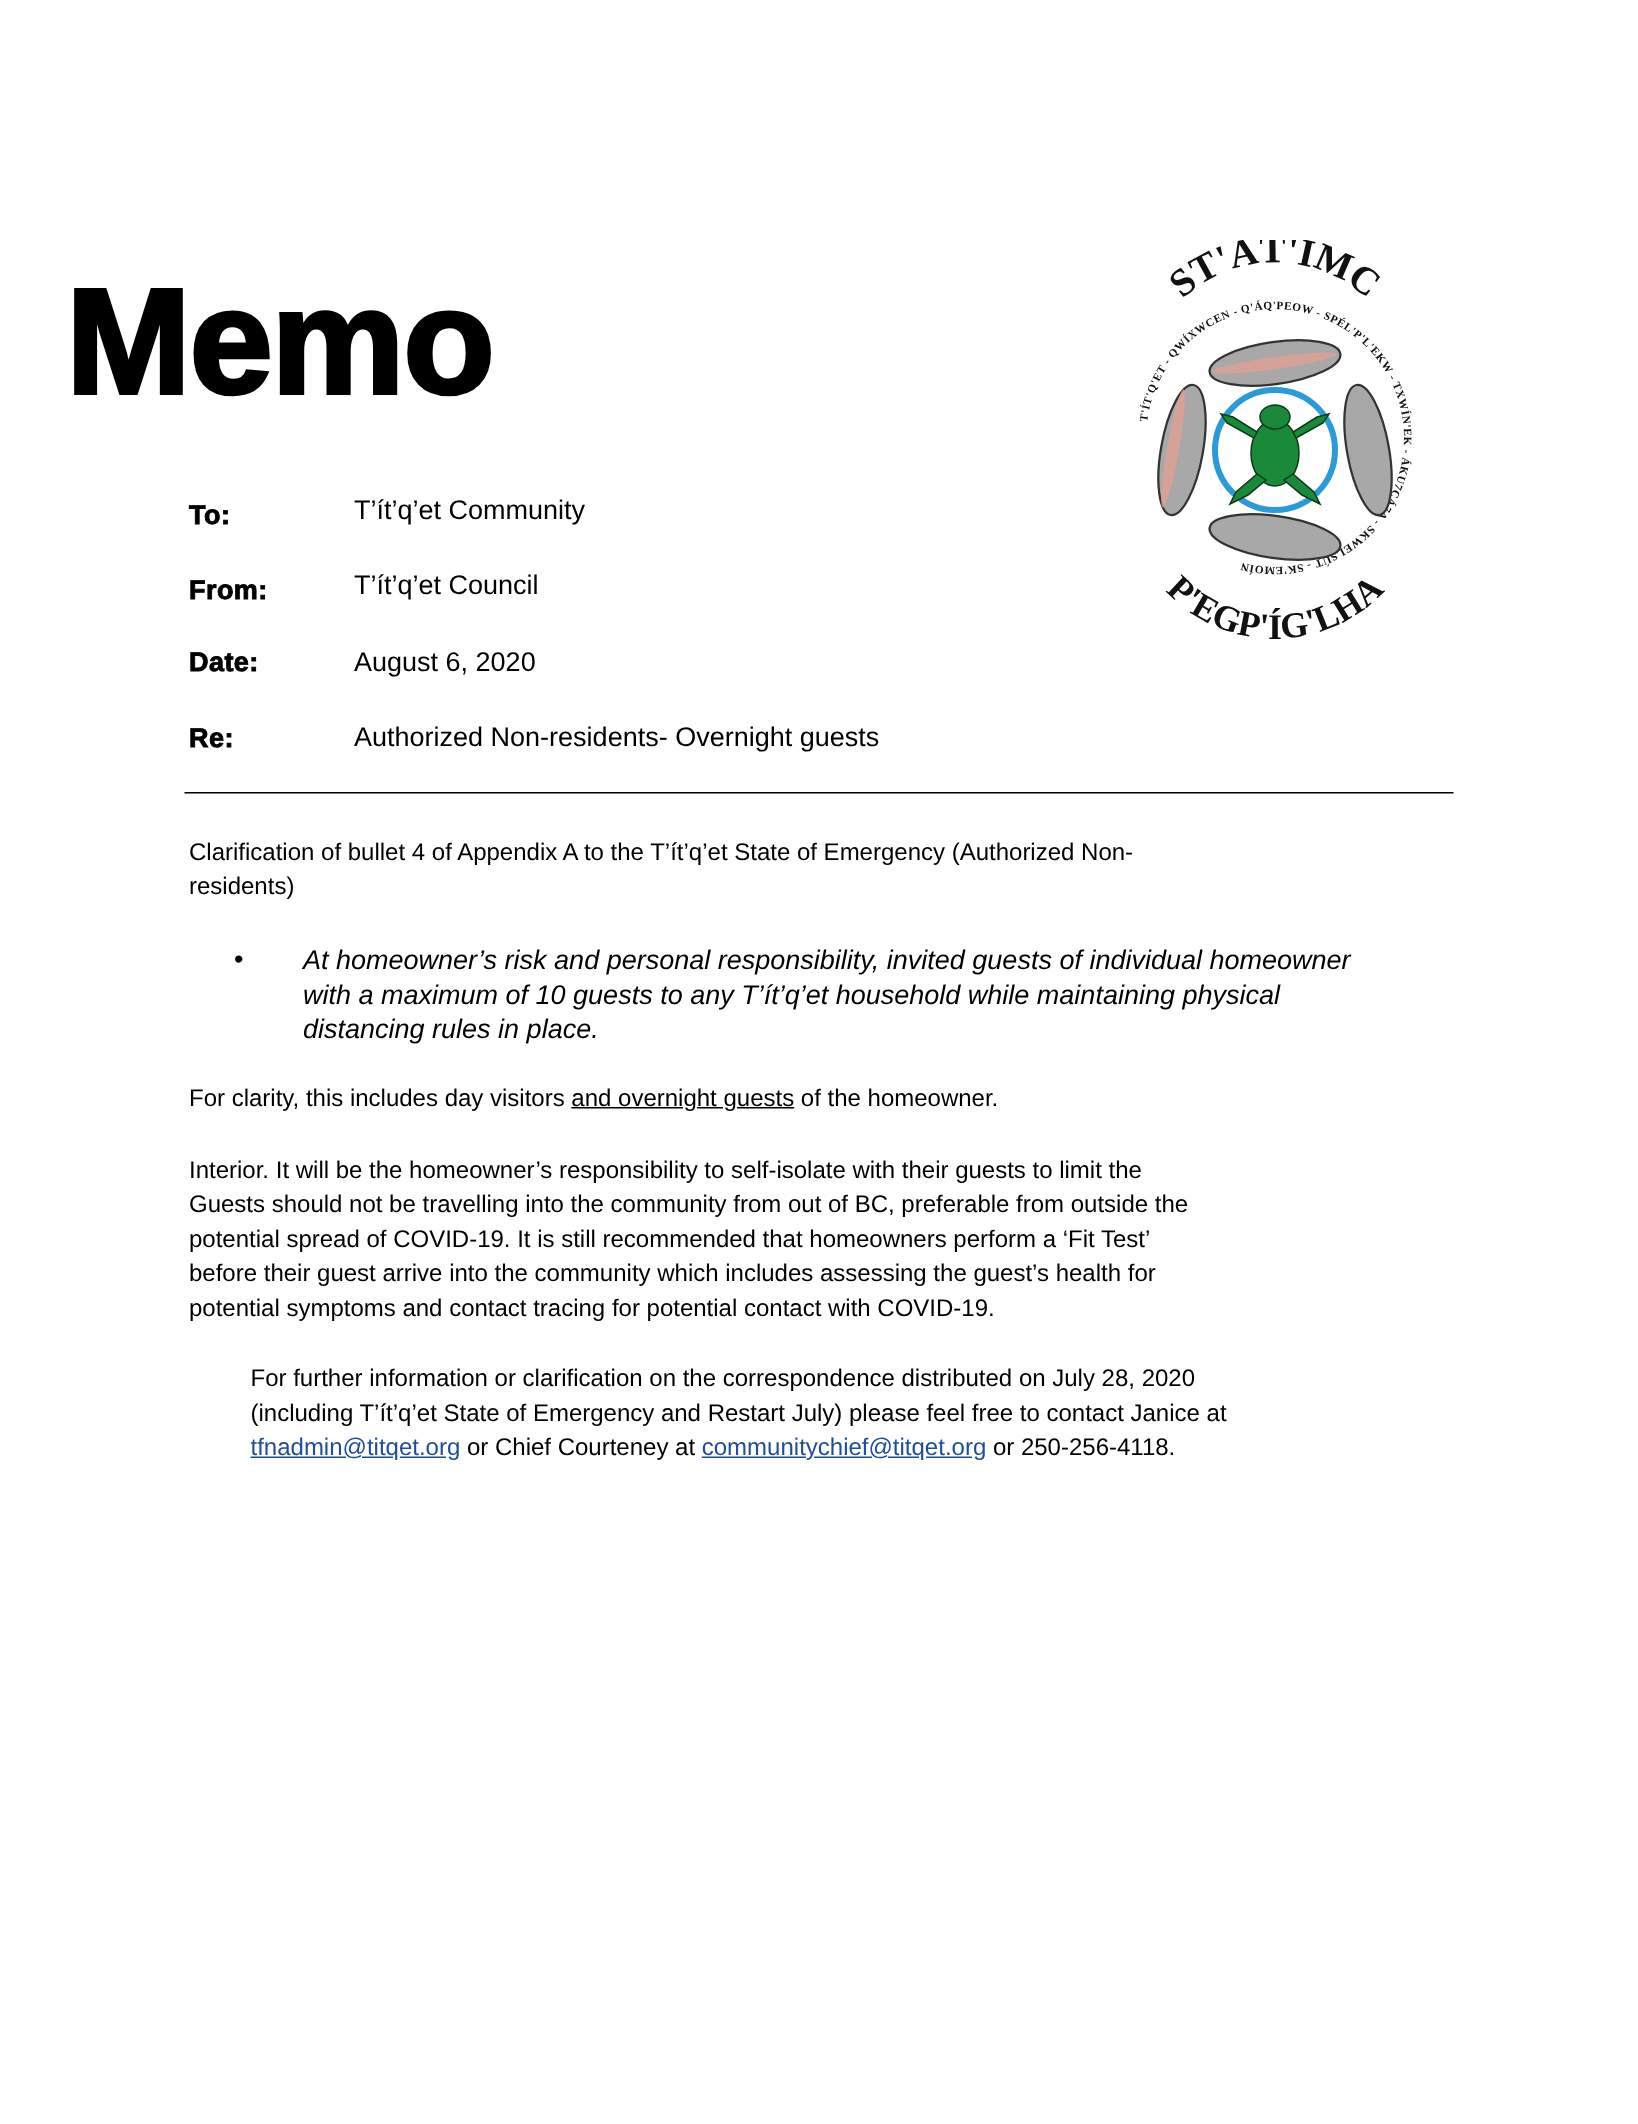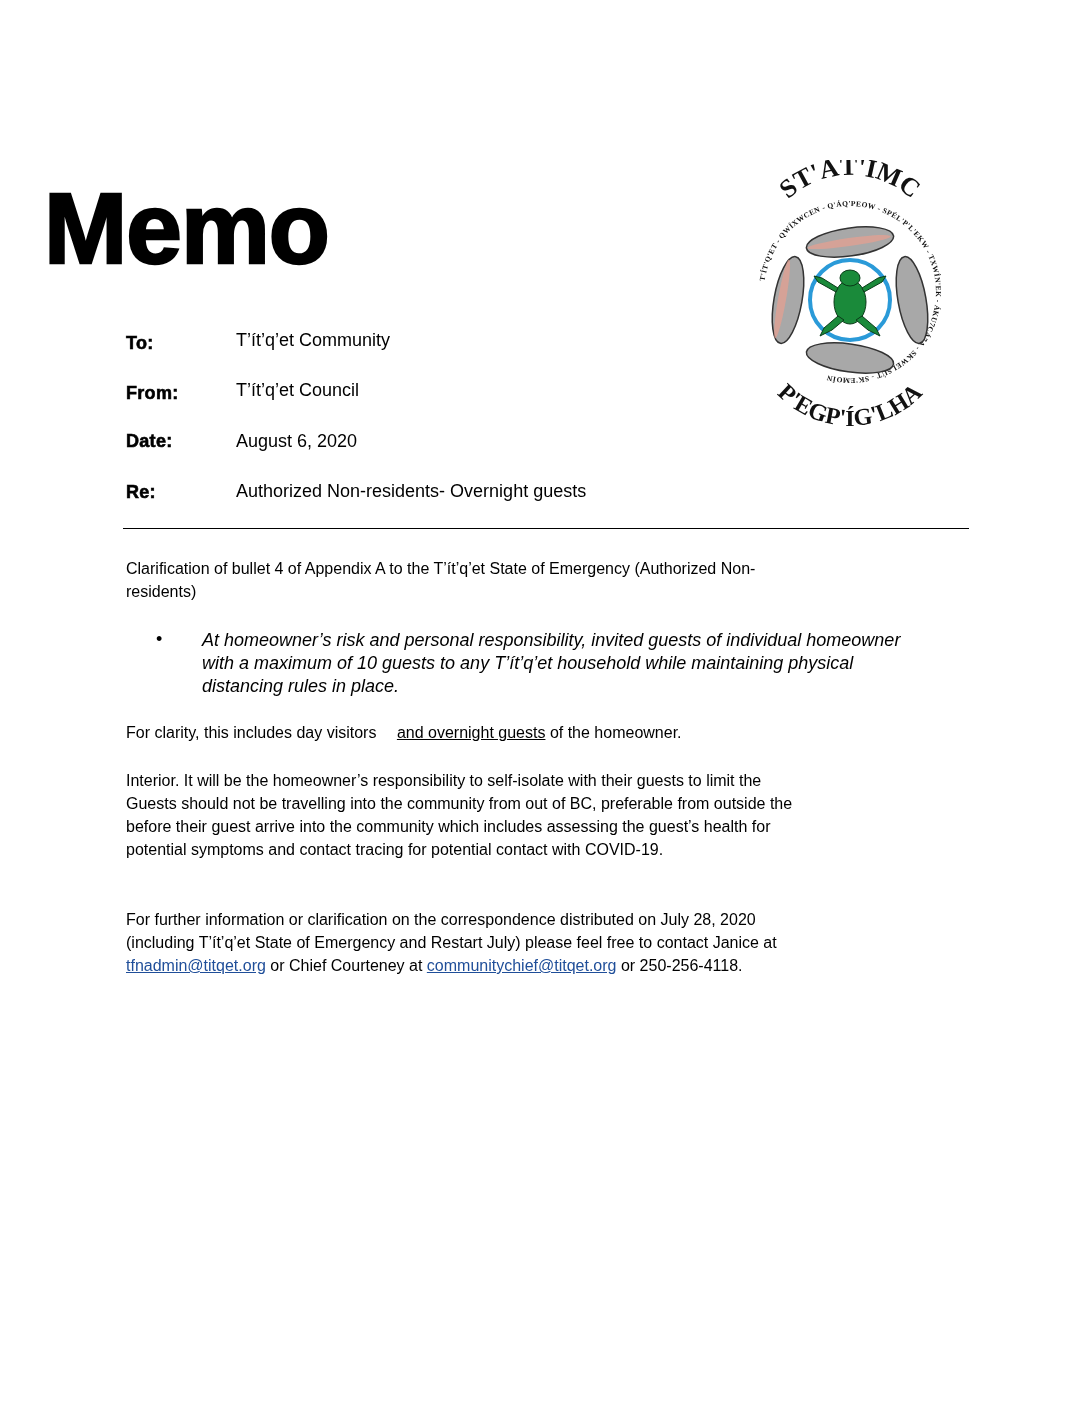--- a/index.html
+++ b/index.html
@@ -17,21 +17,21 @@
     .header-row { position: absolute; left: 126px; font-size: 18px; }
     .header-label {
       position: absolute; left: 0; font-weight: bold; font-size: 18px;
       font-family: "Liberation Sans", sans-serif; -webkit-text-stroke: 0.6px #000; letter-spacing: 0.3px;
     }
     .header-value { position: absolute; left: 110px; white-space: nowrap; font-size: 18px; }
     .divider { position: absolute; left: 123px; top: 528px; width: 846px; height: 0; border-top: 1.5px solid #000; }
     .body-text { position: absolute; left: 126px; width: 840px; font-size: 16px; line-height: 23px; }
     .bullet { position: absolute; left: 156px; font-size: 18px; }
     .bullet-text { position: absolute; left: 190px; width: 780px; font-size: 18px; line-height: 23px; font-style: italic; margin-left: 12px; }
-    .u { text-decoration: underline; margin-left: 16px; }
+    .u { text-decoration: underline; }
     a.link { color: #1f4e99; }
   </style>
 </head>
 <body>
 
 <div class="memo-title">Memo</div>
 
 <div class="logo">
   <svg width="196" height="270" viewBox="0 0 196 270">
     <defs>
@@ -105,23 +105,24 @@
   <div>distancing rules in place.</div>
 </div>
 
 <div class="body-text" style="top:721px;">
   <span>For clarity, this includes day visitors </span><span class="u">and overnight guests</span><span> of the homeowner.</span>
 </div>
 
 <div class="body-text" style="top:769px;">
   <div>Interior. It will be the homeowner’s responsibility to self-isolate with their guests to limit the</div>
   <div>Guests should not be travelling into the community from out of BC, preferable from outside the</div>
+  <div>potential spread of COVID-19. It is still recommended that homeowners perform a ‘Fit Test’</div>
   <div>before their guest arrive into the community which includes assessing the guest’s health for</div>
   <div>potential symptoms and contact tracing for potential contact with COVID-19.</div>
 </div>
 
-<div class="body-text" style="top:908px;">
+<div class="body-text" style="top:908px;margin-left:41px;">
   <div>For further information or clarification on the correspondence distributed on July 28, 2020</div>
   <div>(including T’ít’q’et State of Emergency and Restart July) please feel free to contact Janice at</div>
   <div>
     <a class="link" href="mailto:tfnadmin@titqet.org">tfnadmin@titqet.org</a><span> or Chief Courteney at </span><a class="link" href="mailto:communitychief@titqet.org">communitychief@titqet.org</a><span> or 250-256-4118.</span>
   </div>
 </div>
 
 </body></html>

